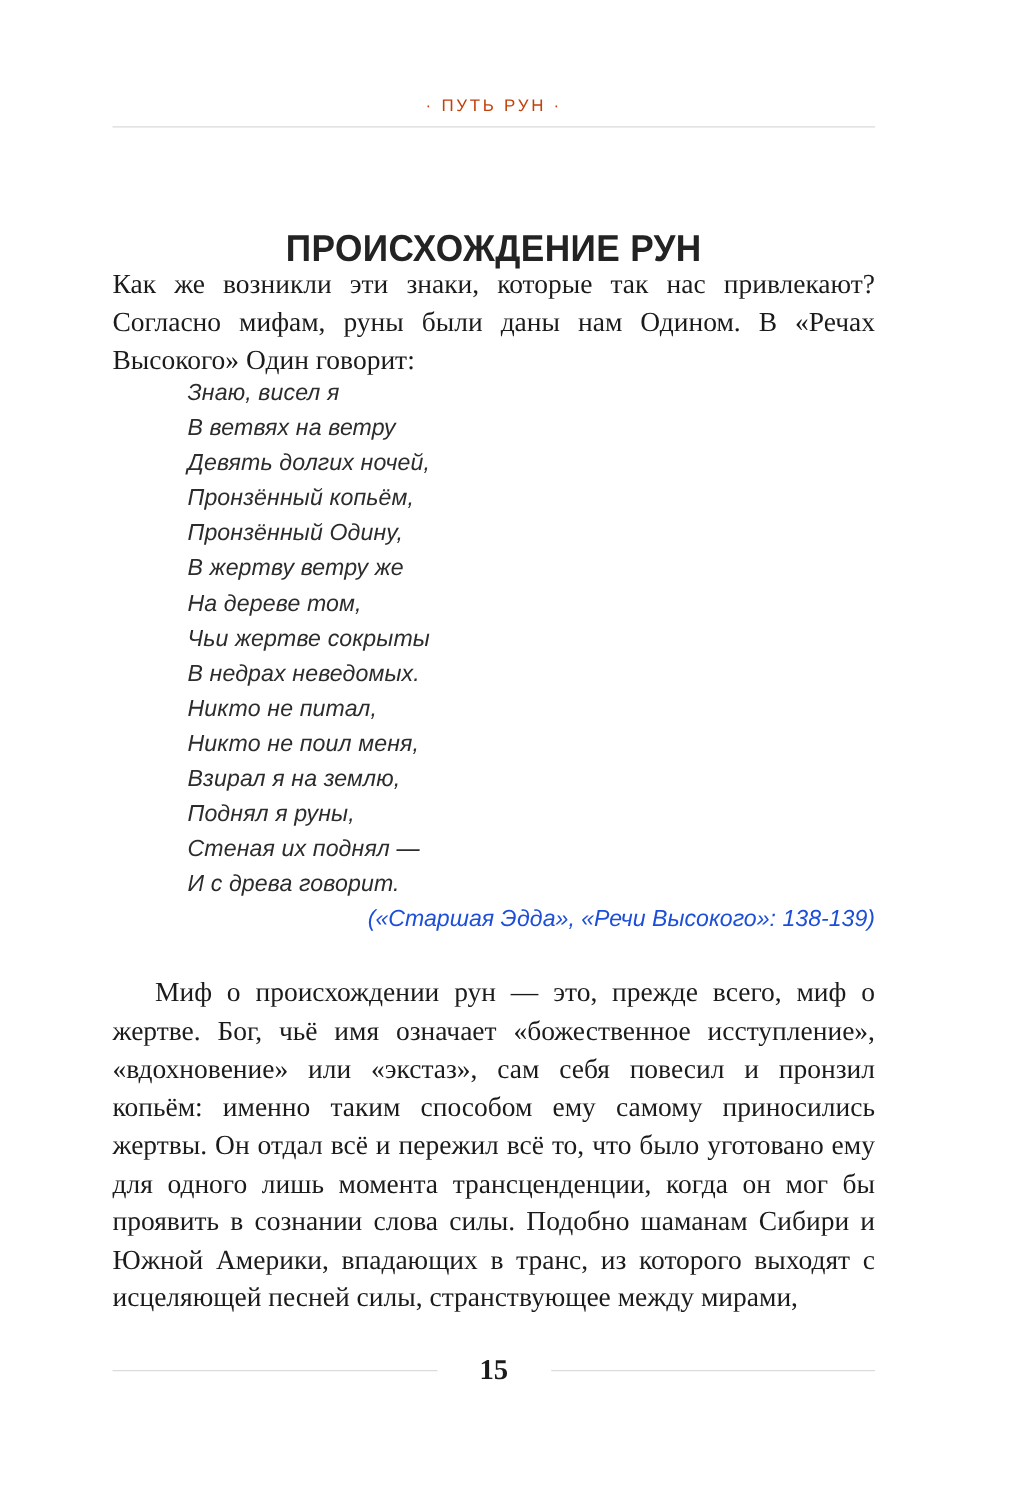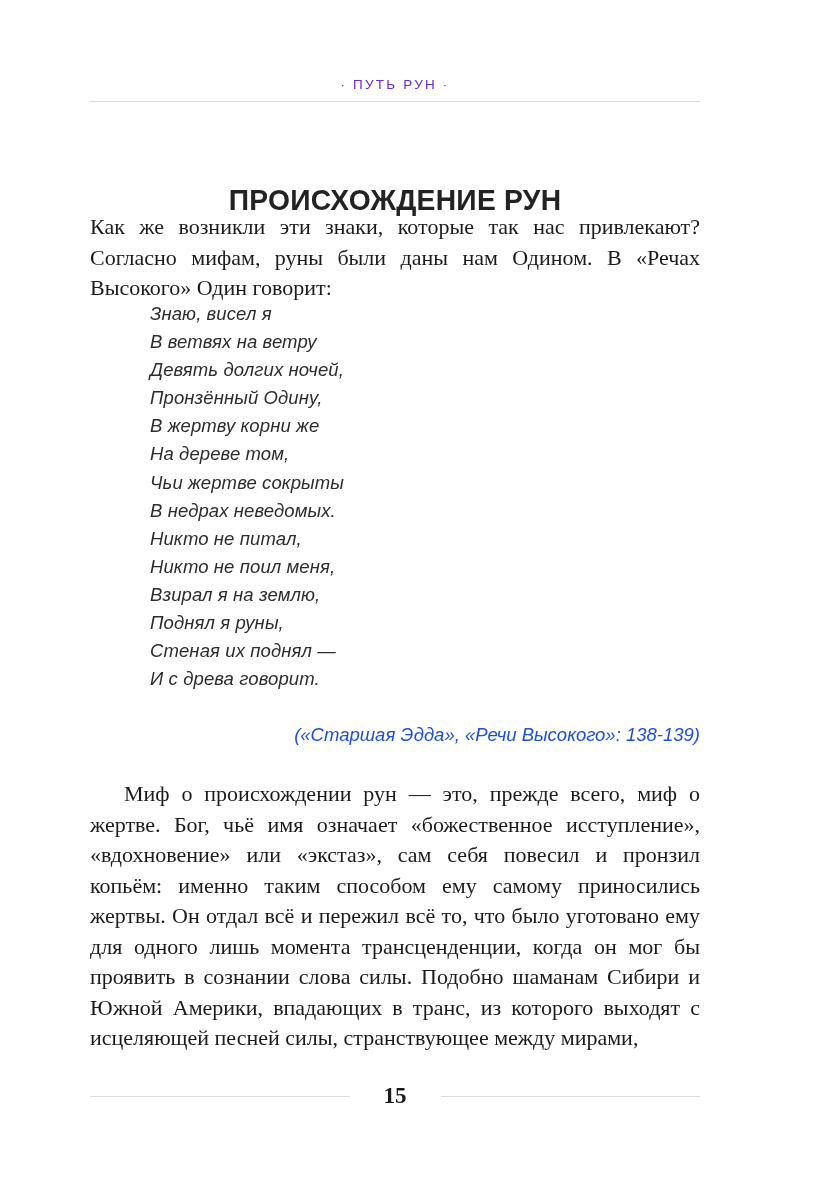--- a/index.html
+++ b/index.html
@@ -29,21 +29,21 @@
     position: absolute;
     left: 90px;
     top: 78px;
     width: 610px;
   }
   .running-head-text {
     text-align: center;
     font-family: "Liberation Sans", "DejaVu Sans", sans-serif;
     font-size: 13.5px;
     letter-spacing: 2.2px;
-    color: #6d28d9;
+    color: #c2410c;
     font-weight: 400;
     line-height: 1;
     white-space: nowrap;
   }
   .running-head-rule {
     margin-top: 9px;
     height: 1px;
     width: 610px;
     background: #d9dadd;
   }
@@ -161,22 +161,23 @@
   <h1 class="chapter-title">ПРОИСХОЖДЕНИЕ РУН</h1>
 
   <div class="textblock" id="intro-paragraph">
     <p class="para lead">Как же возникли эти знаки, которые так нас привлекают? Согласно мифам, руны были даны нам Одином. В «Речах Высокого» Один говорит:</p>
   </div>
 
   <div class="verse">
     <div class="verse-line">Знаю, висел я</div>
     <div class="verse-line">В ветвях на ветру</div>
     <div class="verse-line">Девять долгих ночей,</div>
+    <div class="verse-line">Пронзённый копьём,</div>
     <div class="verse-line">Пронзённый Одину,</div>
-    <div class="verse-line">В жертву корни же</div>
+    <div class="verse-line">В жертву ветру же</div>
     <div class="verse-line">На дереве том,</div>
     <div class="verse-line">Чьи жертве сокрыты</div>
     <div class="verse-line">В недрах неведомых.</div>
     <div class="verse-line">Никто не питал,</div>
     <div class="verse-line">Никто не поил меня,</div>
     <div class="verse-line">Взирал я на землю,</div>
     <div class="verse-line">Поднял я руны,</div>
     <div class="verse-line">Стеная их поднял —</div>
     <div class="verse-line">И с древа говорит.</div>
   </div>

